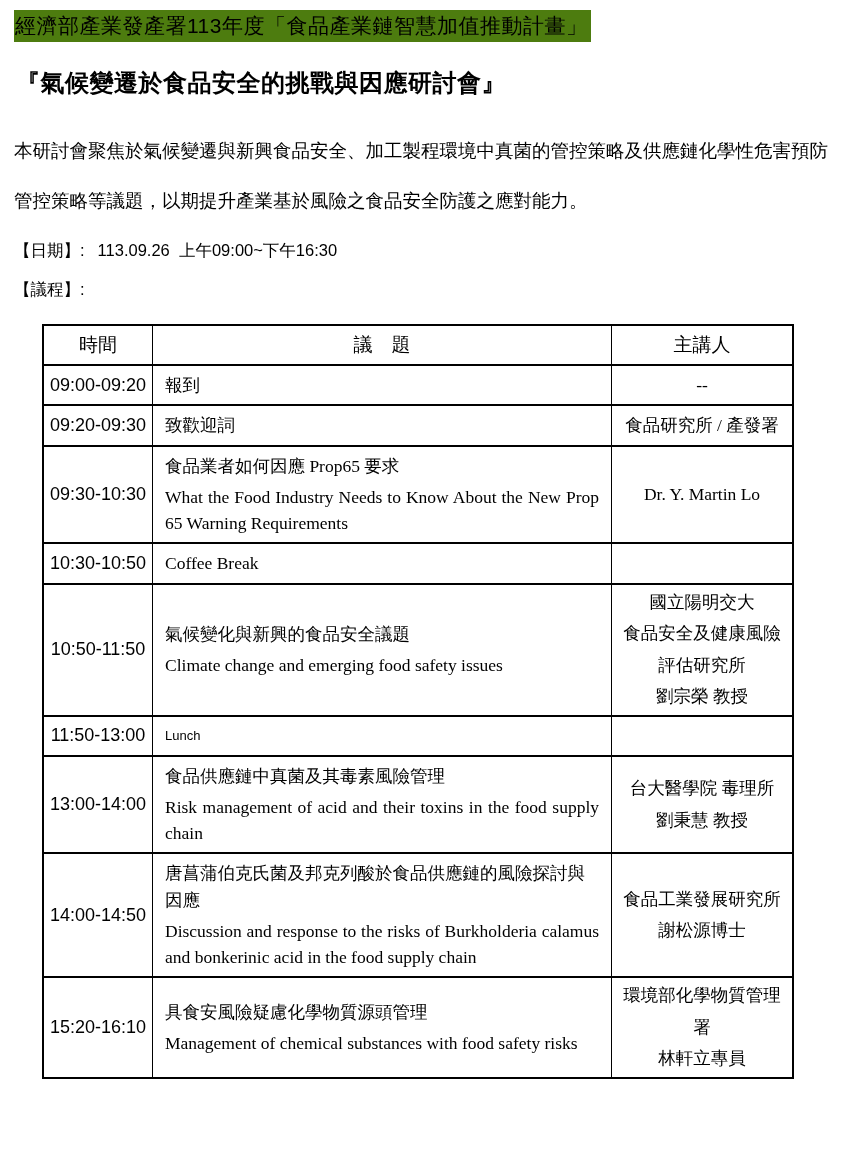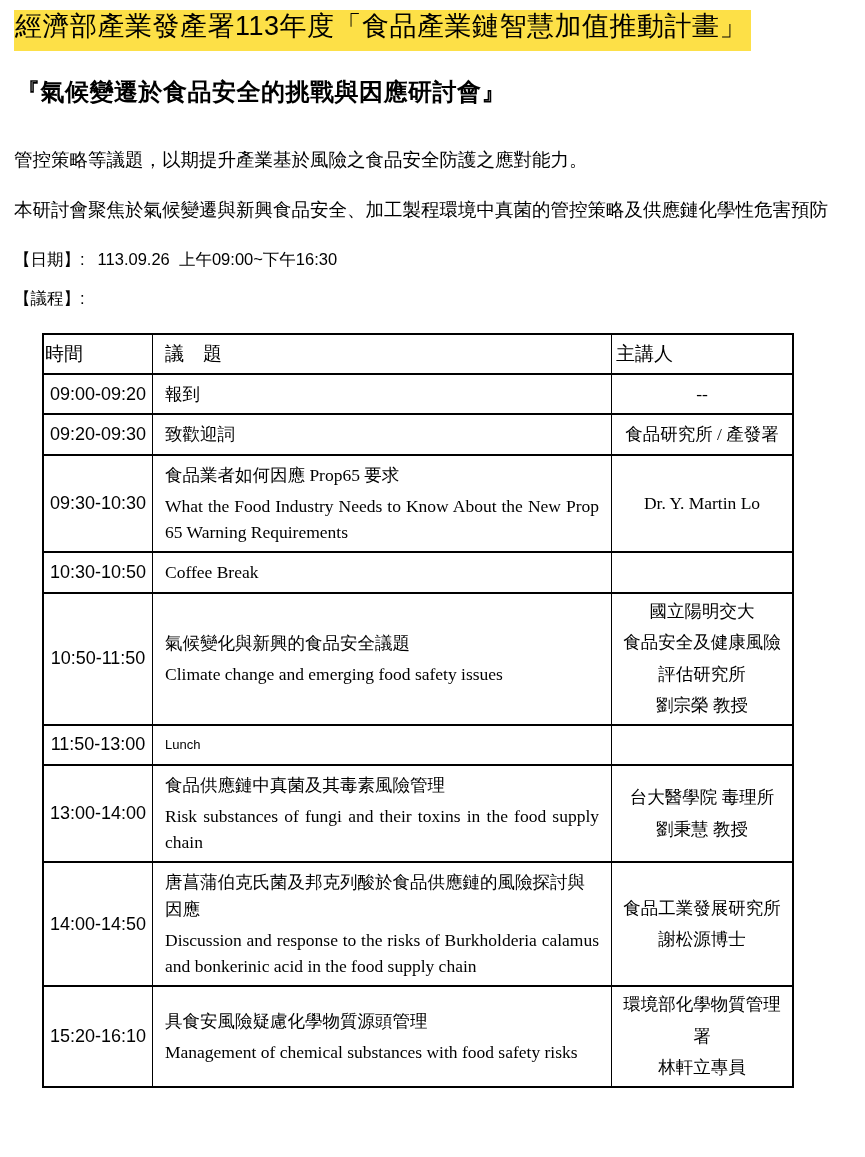--- a/index.html
+++ b/index.html
@@ -1,22 +1,22 @@
 <!DOCTYPE html>
 <html><head>
 <meta charset="utf-8">
 <style>
   html,body{margin:0;padding:0;}
   body{
     width:865px;height:1157px;background:#ffffff;color:#000;
     font-family:"Liberation Sans",sans-serif;position:relative;overflow:hidden;
   }
   .top-note{
-    display:inline-block;margin:10px 0 0 14px;background:#fde047;
-    font-size:27px;line-height:30px;padding:1px 4px 10px 1px;letter-spacing:.5px;
+    display:inline-block;margin:10px 0 0 14px;background:#4d7c0f;
+    font-size:21px;line-height:30px;padding:1px 4px 1px 1px;letter-spacing:.5px;
   }
   .main-title{
     margin:25px 0 0 16px;font-size:24px;font-weight:bold;letter-spacing:.5px;
   }
   .intro{margin:26px 14px 0 14px;font-size:18.5px;}
   .intro .line{height:50px;display:flex;align-items:center;}
   .meta{margin:6px 0 0 14px;font-size:16.5px;line-height:39px;}
   .meta .row{white-space:pre;}
   .meta .val{margin-left:13px;}
 
@@ -26,40 +26,40 @@
   table.agenda{border:2px solid #000;}
   table.agenda td,table.agenda th{
     border-left:1px solid #000;border-right:1px solid #000;
     border-top:2px solid #000;border-bottom:2px solid #000;
     vertical-align:middle;overflow:hidden;
   }
   th{font-weight:normal;}
   .c1{width:106px;text-align:center;font-family:Liberation Sans, sans-serif;font-size:18px;}
   .c2{width:434px;padding:6px 12px;}
   .c3{width:172px;text-align:center;font-family:"Liberation Serif",serif;font-size:17.5px;line-height:1.8;padding:2px 4px;}
-  th.c1,th.c2,th.c3{font-family:"Liberation Serif",serif;font-size:19px;text-align:left;margin-left:16px;}
+  th.c1,th.c2,th.c3{font-family:"Liberation Serif",serif;font-size:19px;text-align:center;margin-left:16px;}
   .zh{font-family:"Liberation Serif",serif;font-size:17.5px;margin-bottom:5px;line-height:1.5;}
   .en{font-family:"Liberation Serif",serif;font-size:17.5px;text-align:justify;line-height:1.5;}
   .solo{margin-bottom:0;}
   .sans{font-family:"Liberation Sans",sans-serif;font-size:13px;}
   tr.hdr{height:33px;} tr.r40{height:40px;} tr.r82{height:82px;} tr.r120{height:120px;}
   tr.r77{height:77px;} tr.r108{height:108px;} tr.r78{height:78px;}
 </style>
 </head>
 <body>
 
 
 
 <div class="top-note">經濟部產業發產署113年度「食品產業鏈智慧加值推動計畫」</div>
 
 <div class="main-title">『氣候變遷於食品安全的挑戰與因應研討會』</div>
 
 <div class="intro">
+  <div class="line">本研討會聚焦於氣候變遷與新興食品安全、加工製程環境中真菌的管控策略及供應鏈化學性危害預防</div>
   <div class="line">管控策略等議題，以期提升產業基於風險之食品安全防護之應對能力。</div>
-  <div class="line">本研討會聚焦於氣候變遷與新興食品安全、加工製程環境中真菌的管控策略及供應鏈化學性危害預防</div>
 </div>
 
 <div class="meta">
   <div class="row"><span>【日期】:</span><span class="val">113.09.26  上午09:00~下午16:30</span></div>
   <div class="row"><span>【議程】:</span></div>
 </div>
 
 <table class="agenda">
   <tbody>
       <tr class="hdr">
@@ -125,21 +125,21 @@
     <td class="c2">
           <div class="sans solo">Lunch</div>
         </td>
     <td class="c3"></td>
   </tr>
 
   <tr class="r77">
     <td class="c1">13:00-14:00</td>
     <td class="c2">
       <div class="zh">食品供應鏈中真菌及其毒素風險管理</div>
-      <div class="en">Risk substances of fungi and their toxins in the food supply chain</div>
+      <div class="en">Risk management of acid and their toxins in the food supply chain</div>
     </td>
     <td class="c3">
           <div>台大醫學院 毒理所</div>
           <div>劉秉慧 教授</div>
         </td>
   </tr>
 
   <tr class="r108">
     <td class="c1">14:00-14:50</td>
     <td class="c2">

